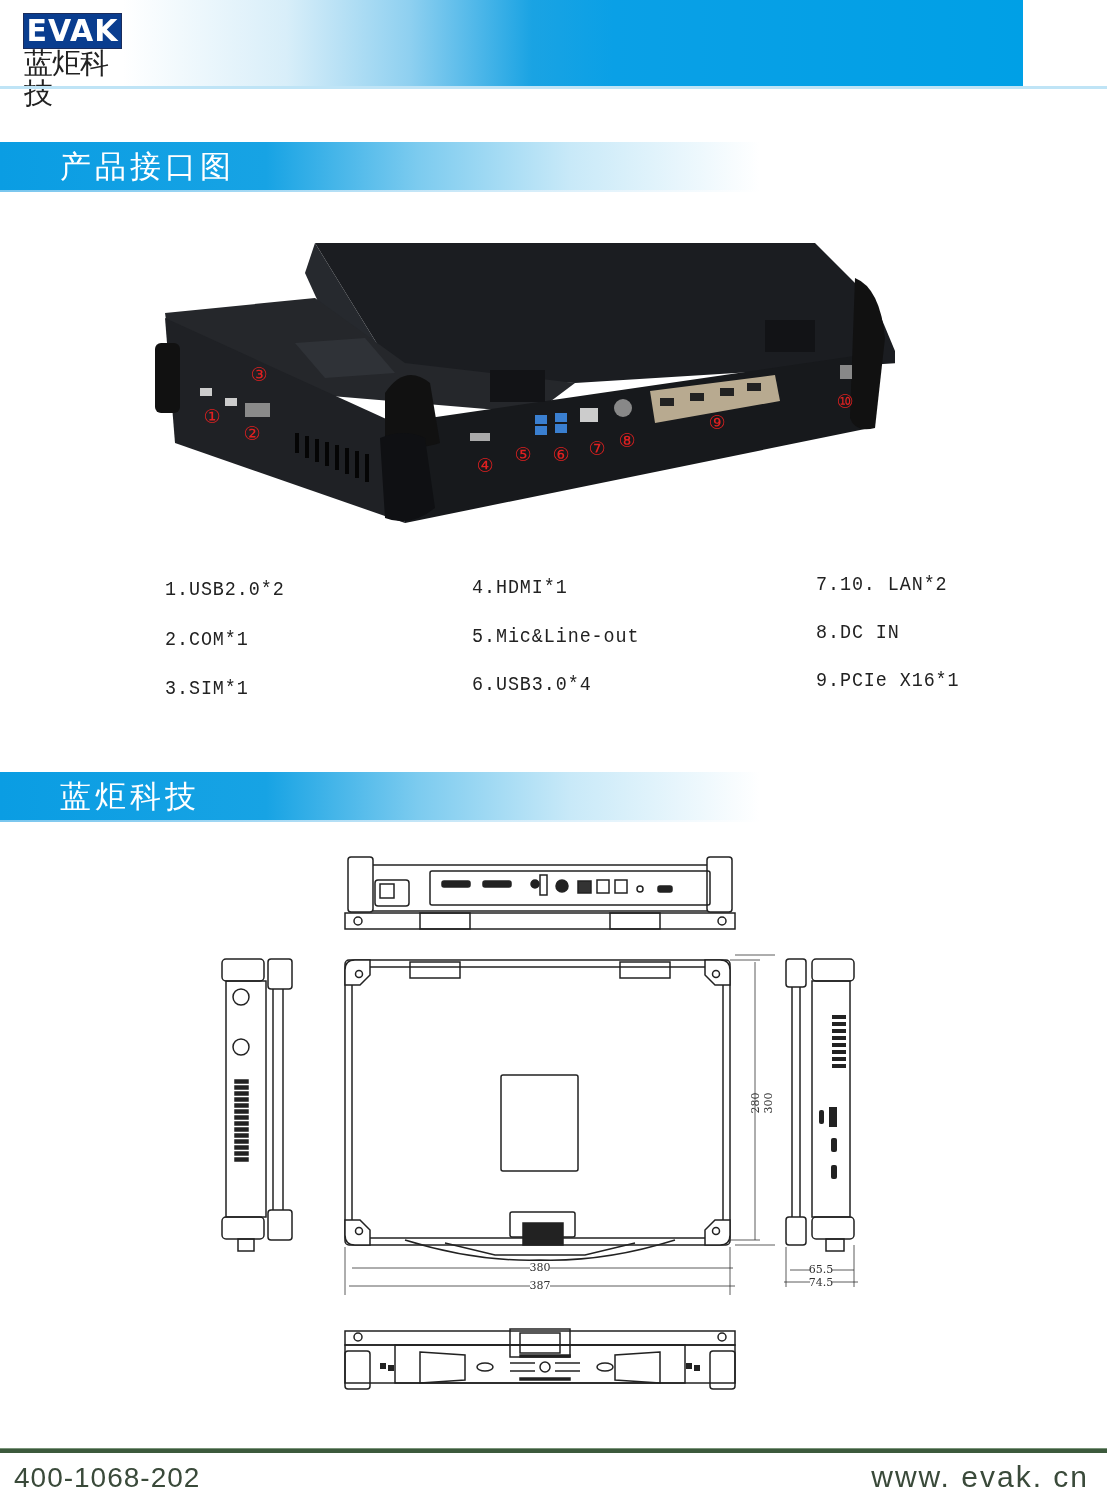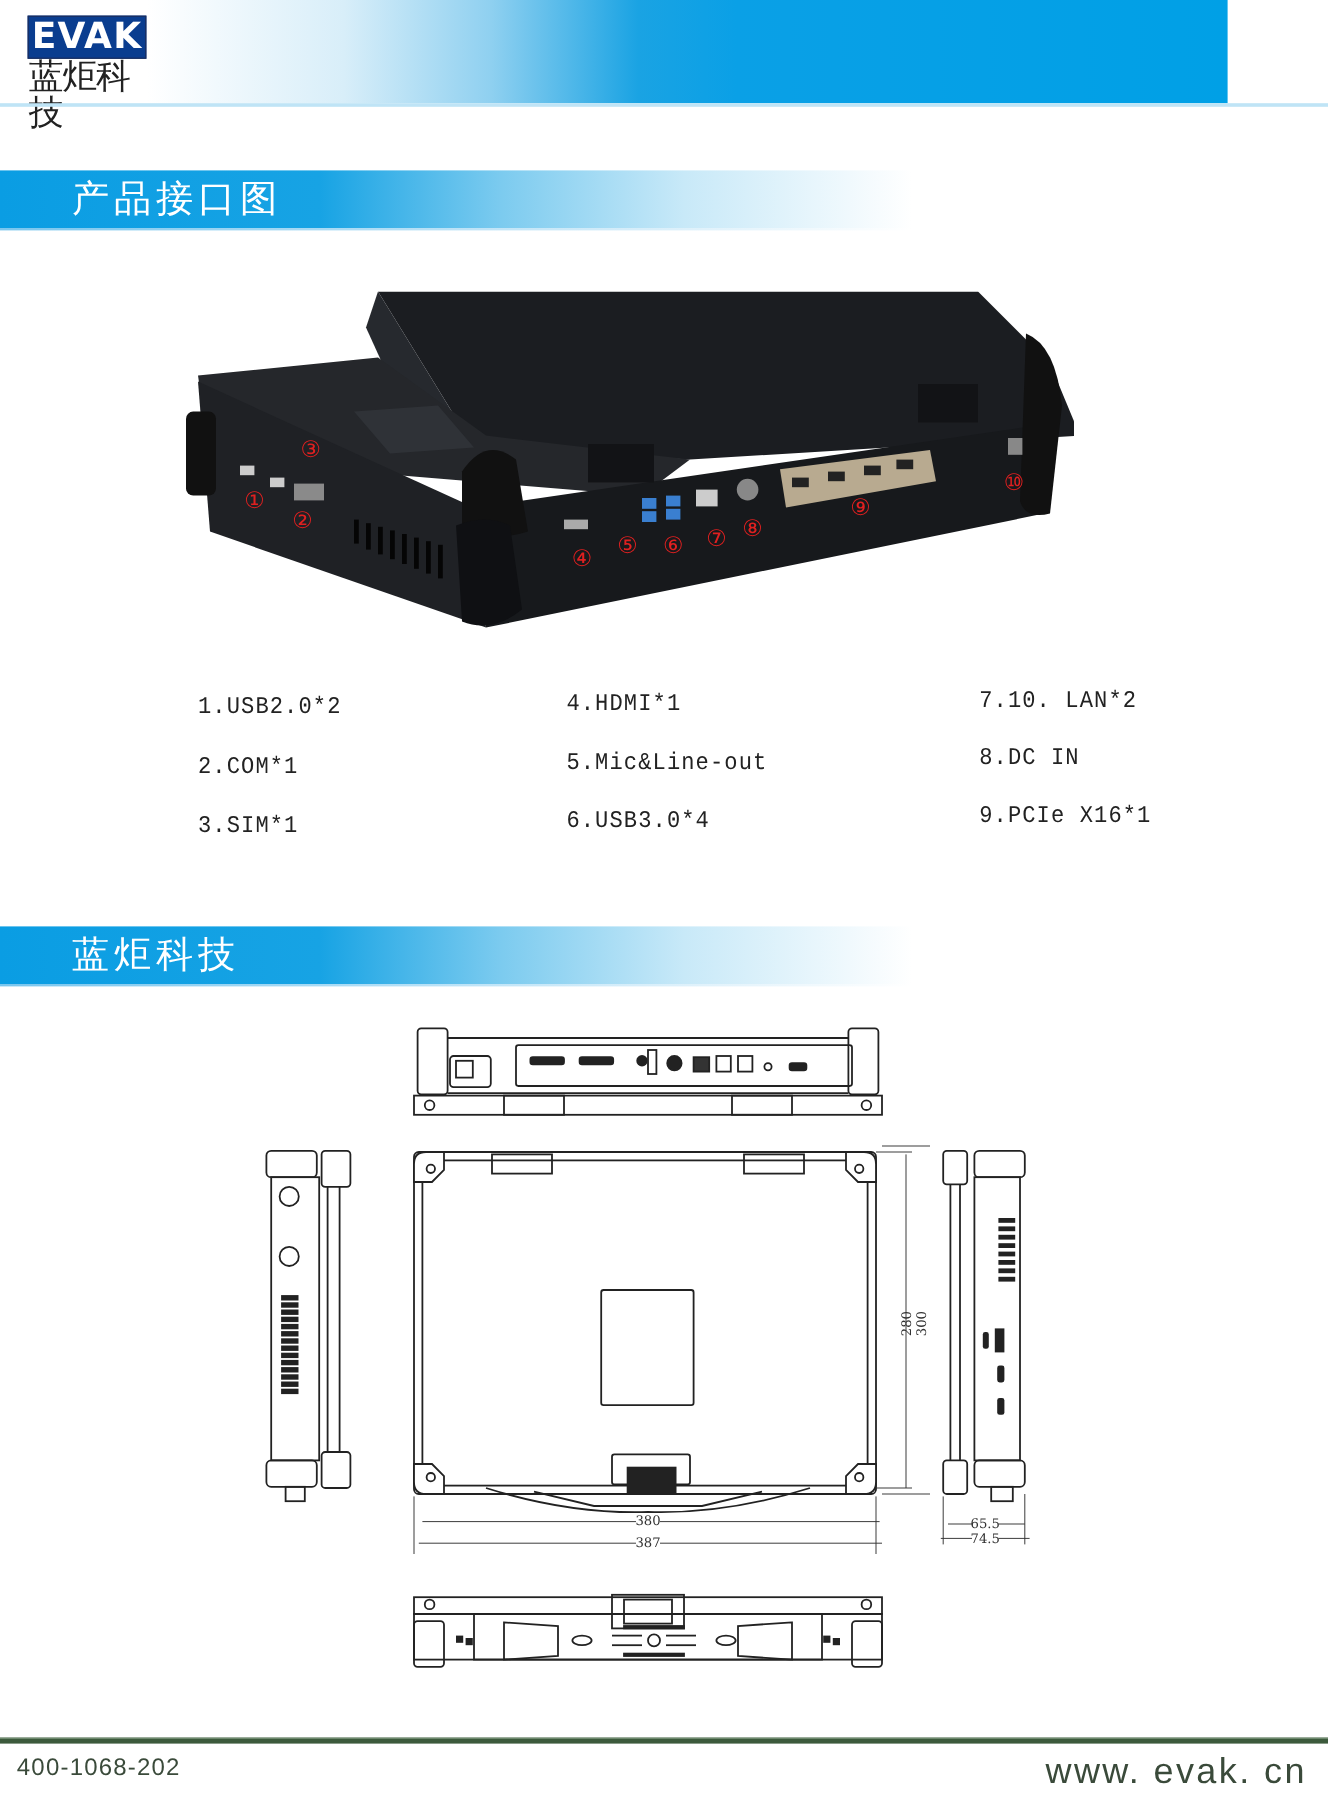--- a/index.html
+++ b/index.html
@@ -25,21 +25,21 @@
 
   
   .iface { position:absolute; font-family:"Liberation Mono", monospace; font-size:20px; color:#222; letter-spacing:1px; white-space:nowrap; transform:scaleX(0.92); transform-origin:left top; }
 
   
   .drawing { position:absolute; }
   .dim-label { font-family:"DejaVu Serif", serif; font-size:11px; fill:#333; }
 
   
   .footer-rule { position:absolute; left:0; top:1448px; width:1107px; height:4px; background:#3c5a3c; border-top:1px solid #7a947a; }
-  .footer-phone { position:absolute; left:14px; top:1462px; font-family:"Liberation Sans", sans-serif; font-size:20px; color:#3a4a3a; letter-spacing:1px; }
+  .footer-phone { position:absolute; left:14px; top:1462px; font-family:"Liberation Sans", sans-serif; font-size:28px; color:#3a4a3a; letter-spacing:1px; }
   .footer-web { position:absolute; right:18px; top:1460px; font-family:"Liberation Sans", sans-serif; font-size:30px; color:#3a4a3a; letter-spacing:2px; }
 </style>
 </head>
 <body>
 
 <div class="header">
   <div class="logo-box">
     <span class="logo-text">EVAK</span>
   </div>
   <div class="logo-cn">蓝炬科技</div>

